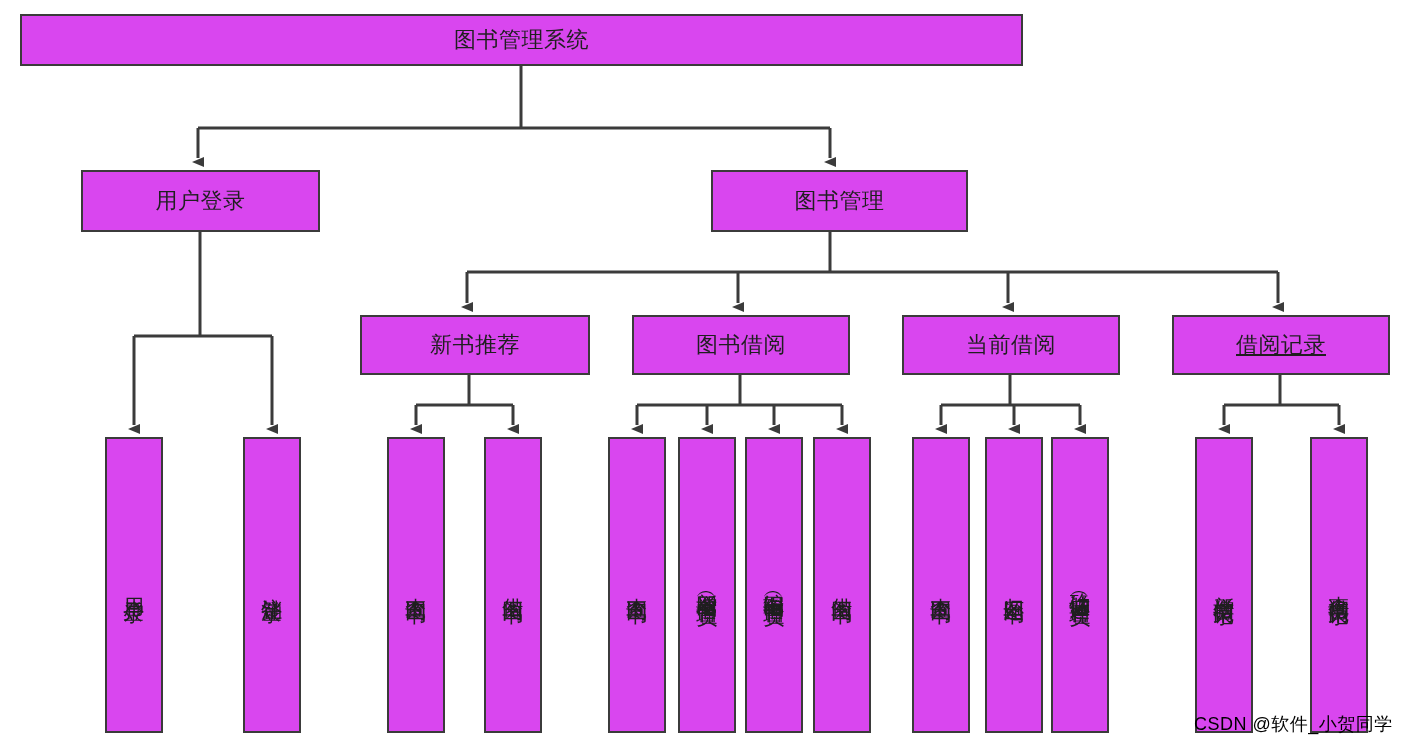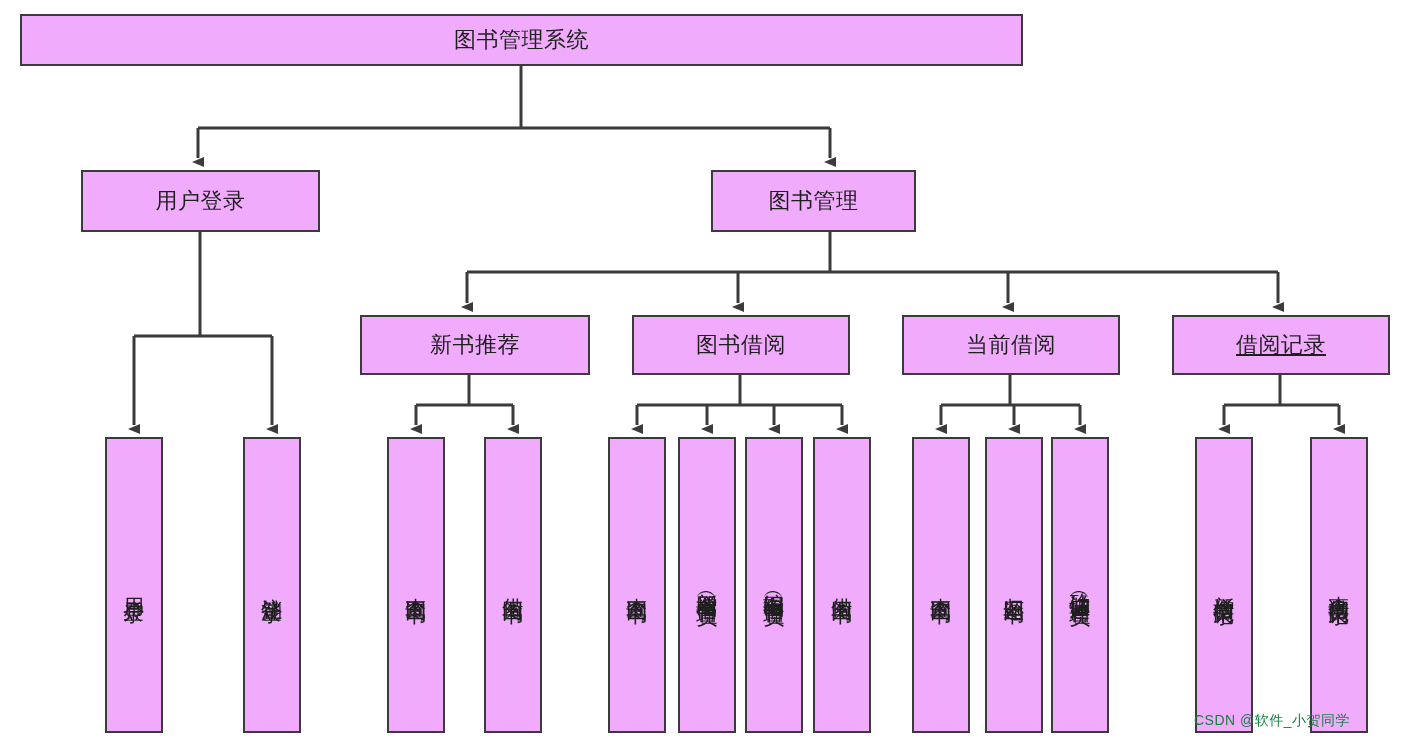--- a/index.html
+++ b/index.html
@@ -22,21 +22,21 @@
     left: 0;
     top: 0;
     width: 1405px;
     height: 747px;
     pointer-events: none;
   }
   .node {
     position: absolute;
     box-sizing: border-box;
     border: 2px solid #3b3b3b;
-    background: #f0abfc;
+    background: #d946ef;
     display: flex;
     align-items: center;
     justify-content: center;
     color: #1f1f1f;
   }
   .node-label {
     display: block;
     text-align: center;
     line-height: 1.18;
     letter-spacing: 0.5px;
@@ -55,22 +55,22 @@
   .v-node .node-label {
     writing-mode: vertical-rl;
     text-orientation: upright;
     font-size: 21px;
     line-height: 1.12;
     letter-spacing: 2px;
     white-space: nowrap;
   }
   .watermark {
     position: absolute;
-    font-size: 14px;
-    color: #15803d;
+    font-size: 18px;
+    color: #000000;
     white-space: nowrap;
     letter-spacing: 0.5px;
   }
 </style>
 </head>
 <body>
 
 <div id="canvas">
 
   <svg class="wires" viewBox="0 0 1405 747">
@@ -123,21 +123,21 @@
     </g>
   </svg>
 
   <div class="node root h-node" style="left:20px; top:14px; width:1003px; height:52px;">
     <span class="node-label">图书管理系统</span>
   </div>
 
   <div class="node h-node" style="left:81px; top:170px; width:239px; height:62px;">
     <span class="node-label">用户登录</span>
   </div>
-  <div class="node h-node" style="left:711px; top:170px; width:205px; height:62px;">
+  <div class="node h-node" style="left:711px; top:170px; width:257px; height:62px;">
     <span class="node-label">图书管理</span>
   </div>
 
   <div class="node h-node" style="left:360px; top:315px; width:230px; height:60px;">
     <span class="node-label">新书推荐</span>
   </div>
   <div class="node h-node" style="left:632px; top:315px; width:218px; height:60px;">
     <span class="node-label">图书借阅</span>
   </div>
   <div class="node h-node" style="left:902px; top:315px; width:218px; height:60px;">

